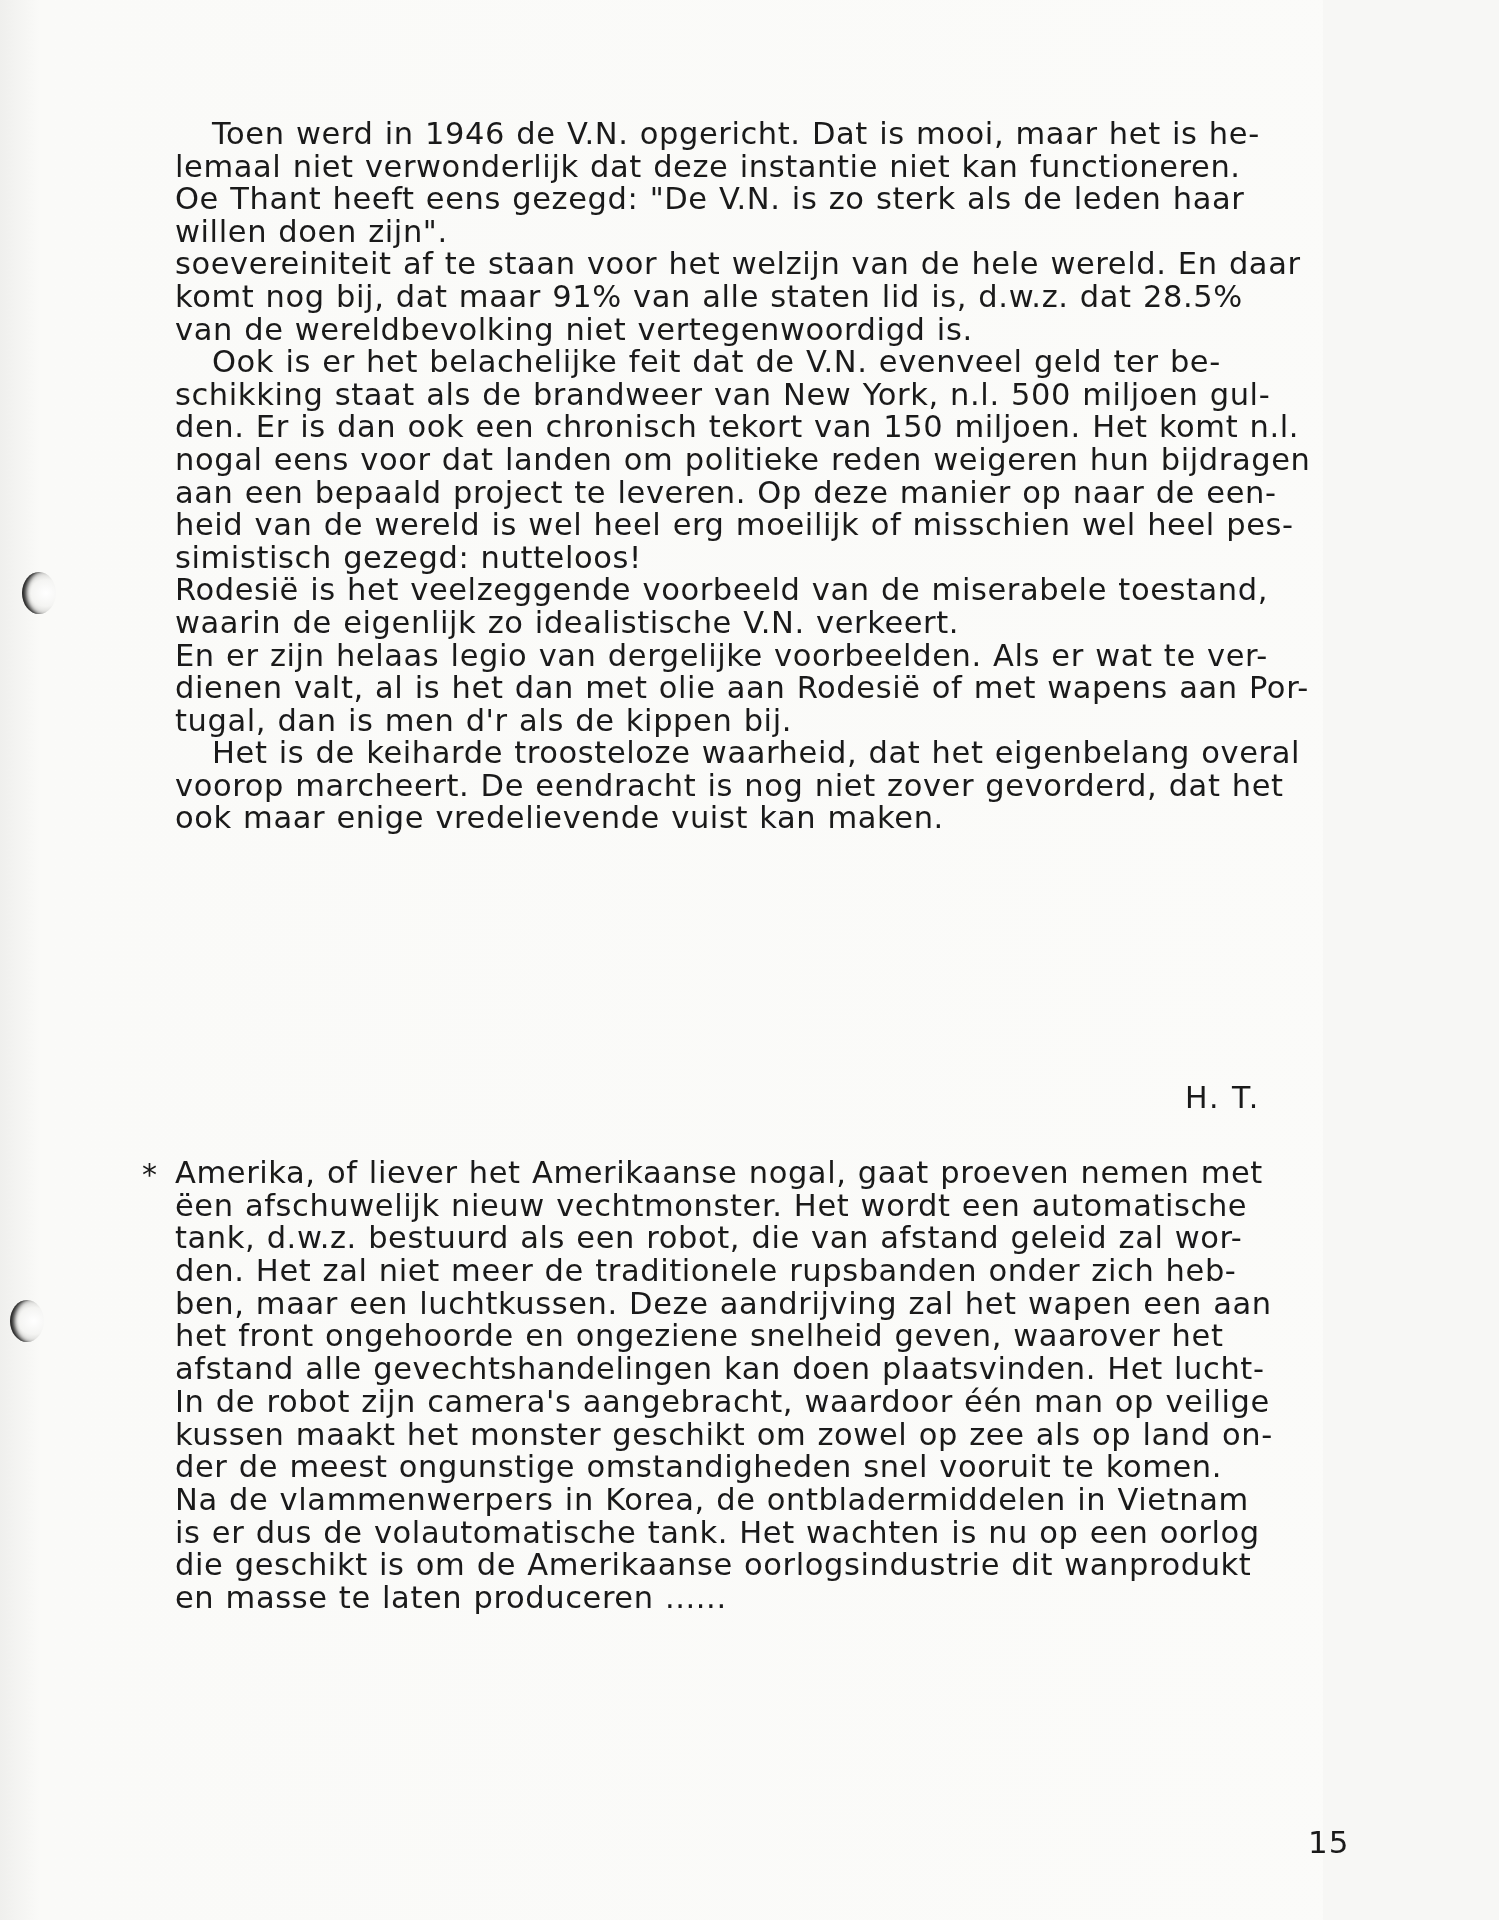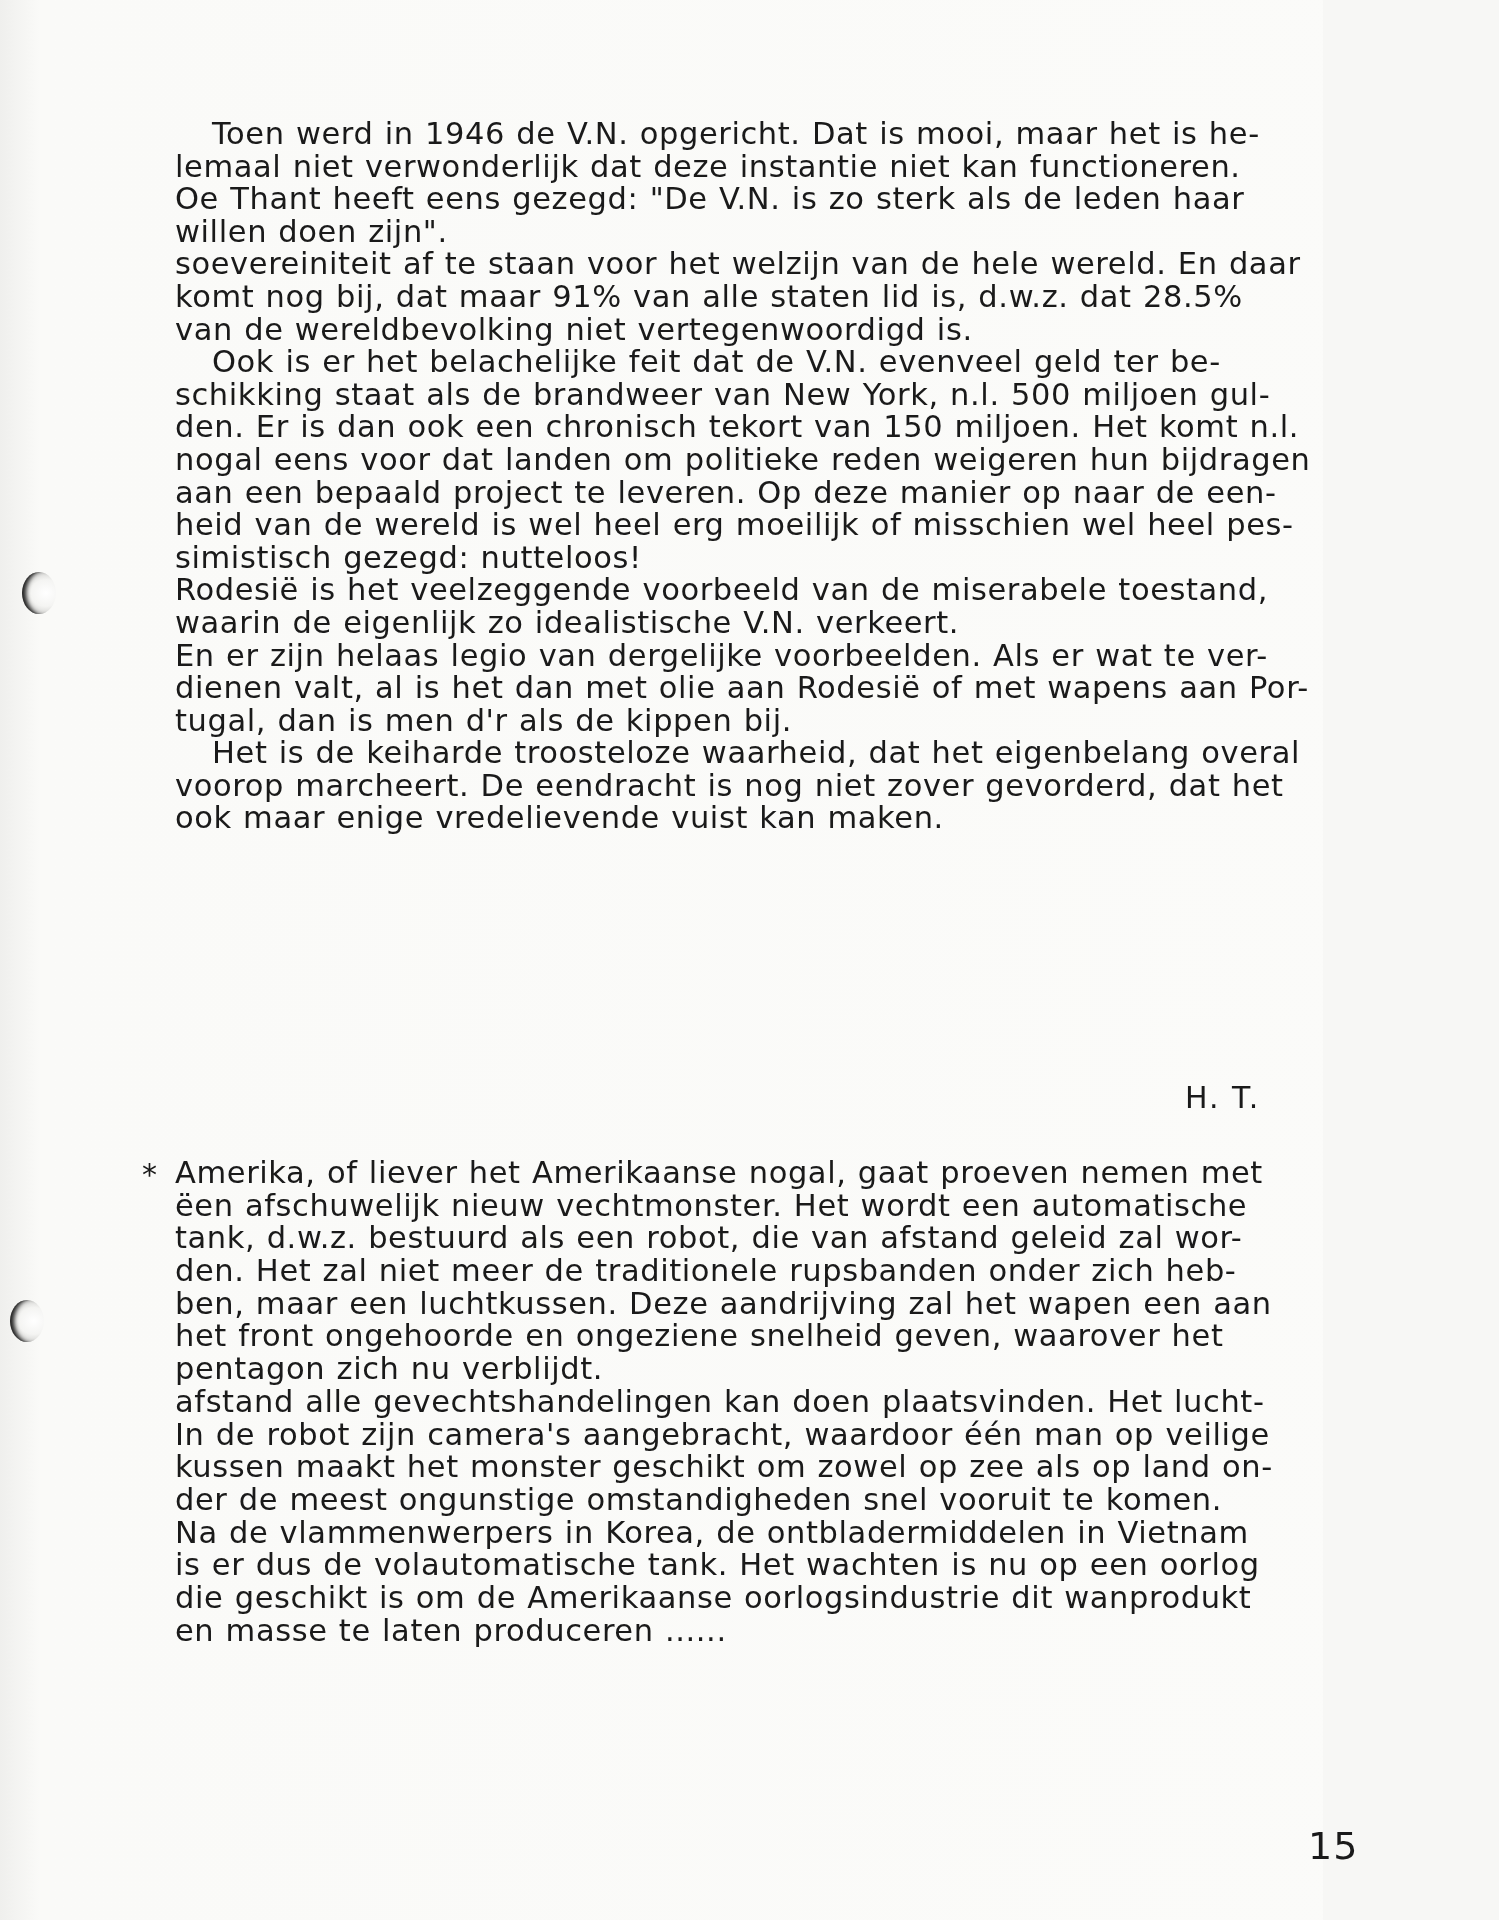--- a/index.html
+++ b/index.html
@@ -68,21 +68,21 @@
     .bullet {
       position: absolute;
       left: -33px;
       top: 0;
       font-size: 30px;
     }
     .page-number {
       position: absolute;
       left: 1308px;
       top: 1824px;
-      font-size: 38px;
+      font-size: 31px;
       letter-spacing: 1px;
     }
   </style>
 </head>
 <body>
 
 <div class="page">
   <div class="punch-hole hole-1"></div>
   <div class="punch-hole hole-2"></div>
 
@@ -114,21 +114,20 @@
   <div class="signature">H. T.</div>
 
   <div class="text-block article-2">
     <span class="bullet">*</span>
     <div class="line">Amerika, of liever het Amerikaanse nogal, gaat proeven nemen met</div>
     <div class="line">ëen afschuwelijk nieuw vechtmonster. Het wordt een automatische</div>
     <div class="line">tank, d.w.z. bestuurd als een robot, die van afstand geleid zal wor-</div>
     <div class="line">den. Het zal niet meer de traditionele rupsbanden onder zich heb-</div>
     <div class="line">ben, maar een luchtkussen. Deze aandrijving zal het wapen een aan</div>
     <div class="line">het front ongehoorde en ongeziene snelheid geven, waarover het</div>
-    <div class="line">pentagon zich nu verblijdt.</div>
     <div class="line">afstand alle gevechtshandelingen kan doen plaatsvinden. Het lucht-</div>
     <div class="line">In de robot zijn camera's aangebracht, waardoor één man op veilige</div>
     <div class="line">kussen maakt het monster geschikt om zowel op zee als op land on-</div>
     <div class="line">der de meest ongunstige omstandigheden snel vooruit te komen.</div>
     <div class="line">Na de vlammenwerpers in Korea, de ontbladermiddelen in Vietnam</div>
     <div class="line">is er dus de volautomatische tank. Het wachten is nu op een oorlog</div>
     <div class="line">die geschikt is om de Amerikaanse oorlogsindustrie dit wanprodukt</div>
     <div class="line">en masse te laten produceren ......</div>
   </div>
 

